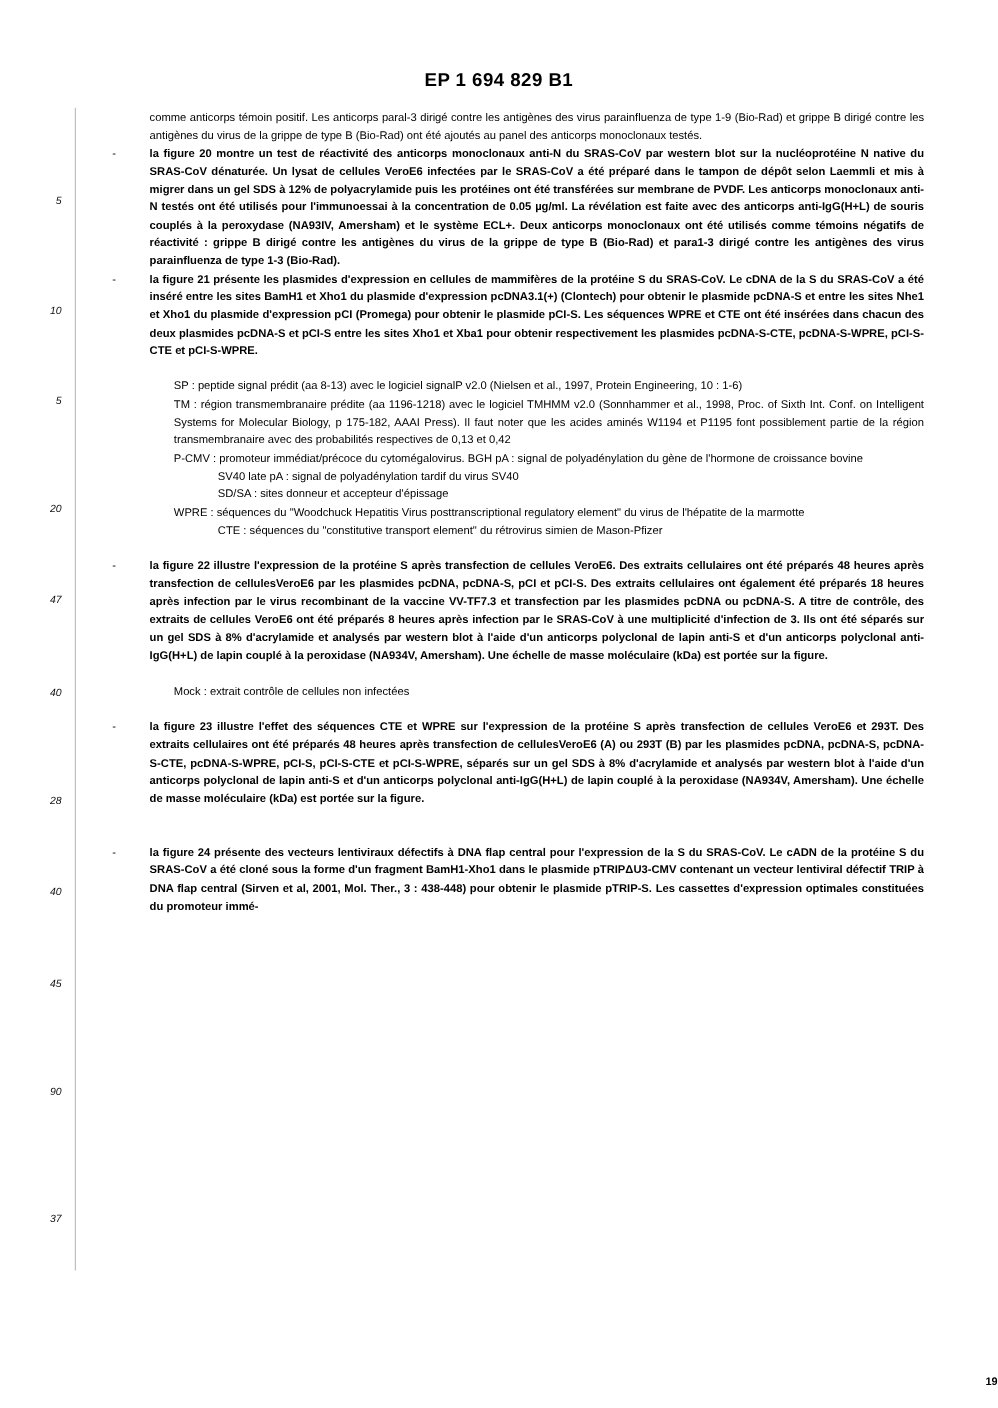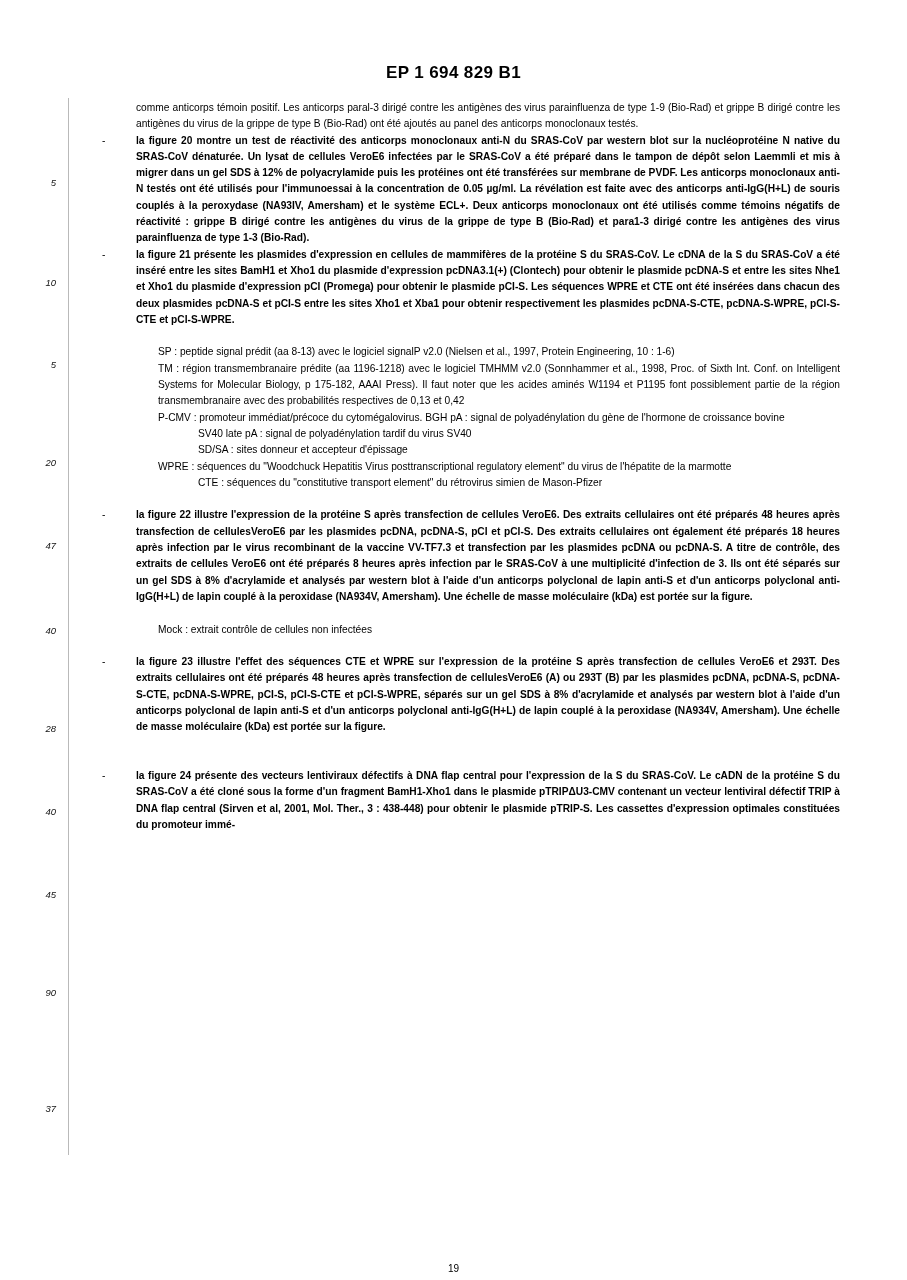--- a/index.html
+++ b/index.html
@@ -112,24 +112,23 @@
     text-align: left;
   }
   .legend .legline.just { text-align: justify; }
   .vspace-m { height: 16.3px; }
   
   .page-number {
     position: absolute;
     left: 0;
     top: 1251px;
     width: 907px;
-    text-align: center;
+    text-align: right;
     font-size: 10px;
-    font-weight: normal;
-    margin-top: 12px;
+    font-weight: bold;
   }
 </style>
 </head>
 <body>
 
 <div id="page">
 
   <div class="doc-header">EP 1 694 829 B1</div>
 
   <div class="gutter-rule"></div>

